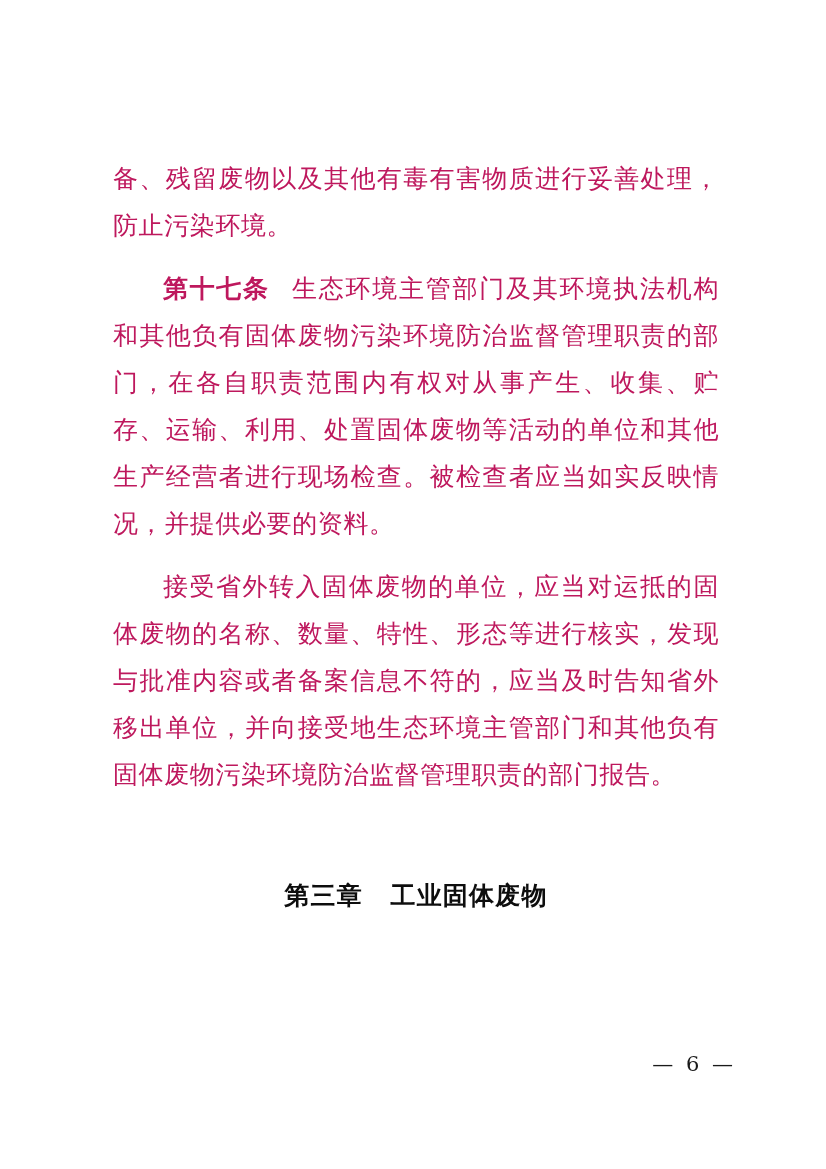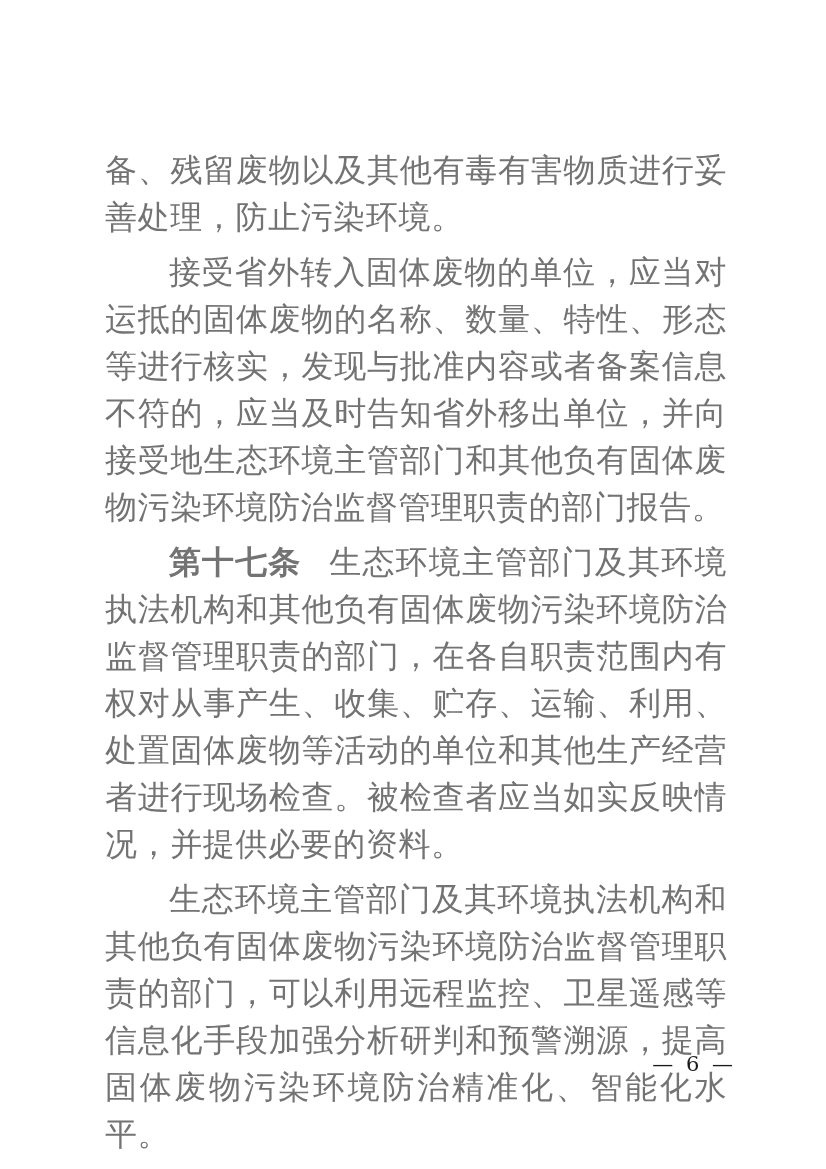--- a/index.html
+++ b/index.html
@@ -19,24 +19,24 @@
     box-sizing: border-box;
   }
   .content {
     position: absolute;
     left: 97px;
     top: 139px;
     width: 638px;
   }
   
   .para {
-    margin: 8px;
-    font-size: 32px;
+    margin: 16px;
+    font-size: 25px;
     line-height: 47px;
-    color: #737373;
+    color: #be185d;
     text-align: justify;
     text-justify: inter-character;
     letter-spacing: 0.6px;
     text-indent: 2em;
     font-family: "DejaVu Serif", "Liberation Serif", serif;
     font-weight: 400;
     word-break: break-all;
   }
   .para.no-indent {
     text-indent: 0;
@@ -82,25 +82,24 @@
 </head>
 <body>
 
 <div class="page">
 
   <div class="content">
 
     <p class="para no-indent"><span>备、残留废物以及其他有毒有害物质进行妥善处理，防止污染环境。</span></p>
 
 
+    <p class="para"><span class="art-num">第十七条</span><span class="art-gap"></span><span>生态环境主管部门及其环境执法机构和其他负有固体废物污染环境防治监督管理职责的部门，在各自职责范围内有权对从事产生、收集、贮存、运输、利用、处置固体废物等活动的单位和其他生产经营者进行现场检查。被检查者应当如实反映情况，并提供必要的资料。</span></p>
+
     <p class="para"><span>接受省外转入固体废物的单位，应当对运抵的固体废物的名称、数量、特性、形态等进行核实，发现与批准内容或者备案信息不符的，应当及时告知省外移出单位，并向接受地生态环境主管部门和其他负有固体废物污染环境防治监督管理职责的部门报告。</span></p>
 
-    <p class="para"><span class="art-num">第十七条</span><span class="art-gap"></span><span>生态环境主管部门及其环境执法机构和其他负有固体废物污染环境防治监督管理职责的部门，在各自职责范围内有权对从事产生、收集、贮存、运输、利用、处置固体废物等活动的单位和其他生产经营者进行现场检查。被检查者应当如实反映情况，并提供必要的资料。</span></p>
-
-    <p class="para"><span>生态环境主管部门及其环境执法机构和其他负有固体废物污染环境防治监督管理职责的部门，可以利用远程监控、卫星遥感等信息化手段加强分析研判和预警溯源，提高固体废物污染环境防治精准化、智能化水平。</span></p>
 
     <div class="spacer-before-chapter"></div>
 
     <p class="chapter"><span>第三章</span><span class="chapter-gap"></span><span>工业固体废物</span></p>
 
   </div>
 
   <div class="page-number">— 6 —</div>
 
 </div>

